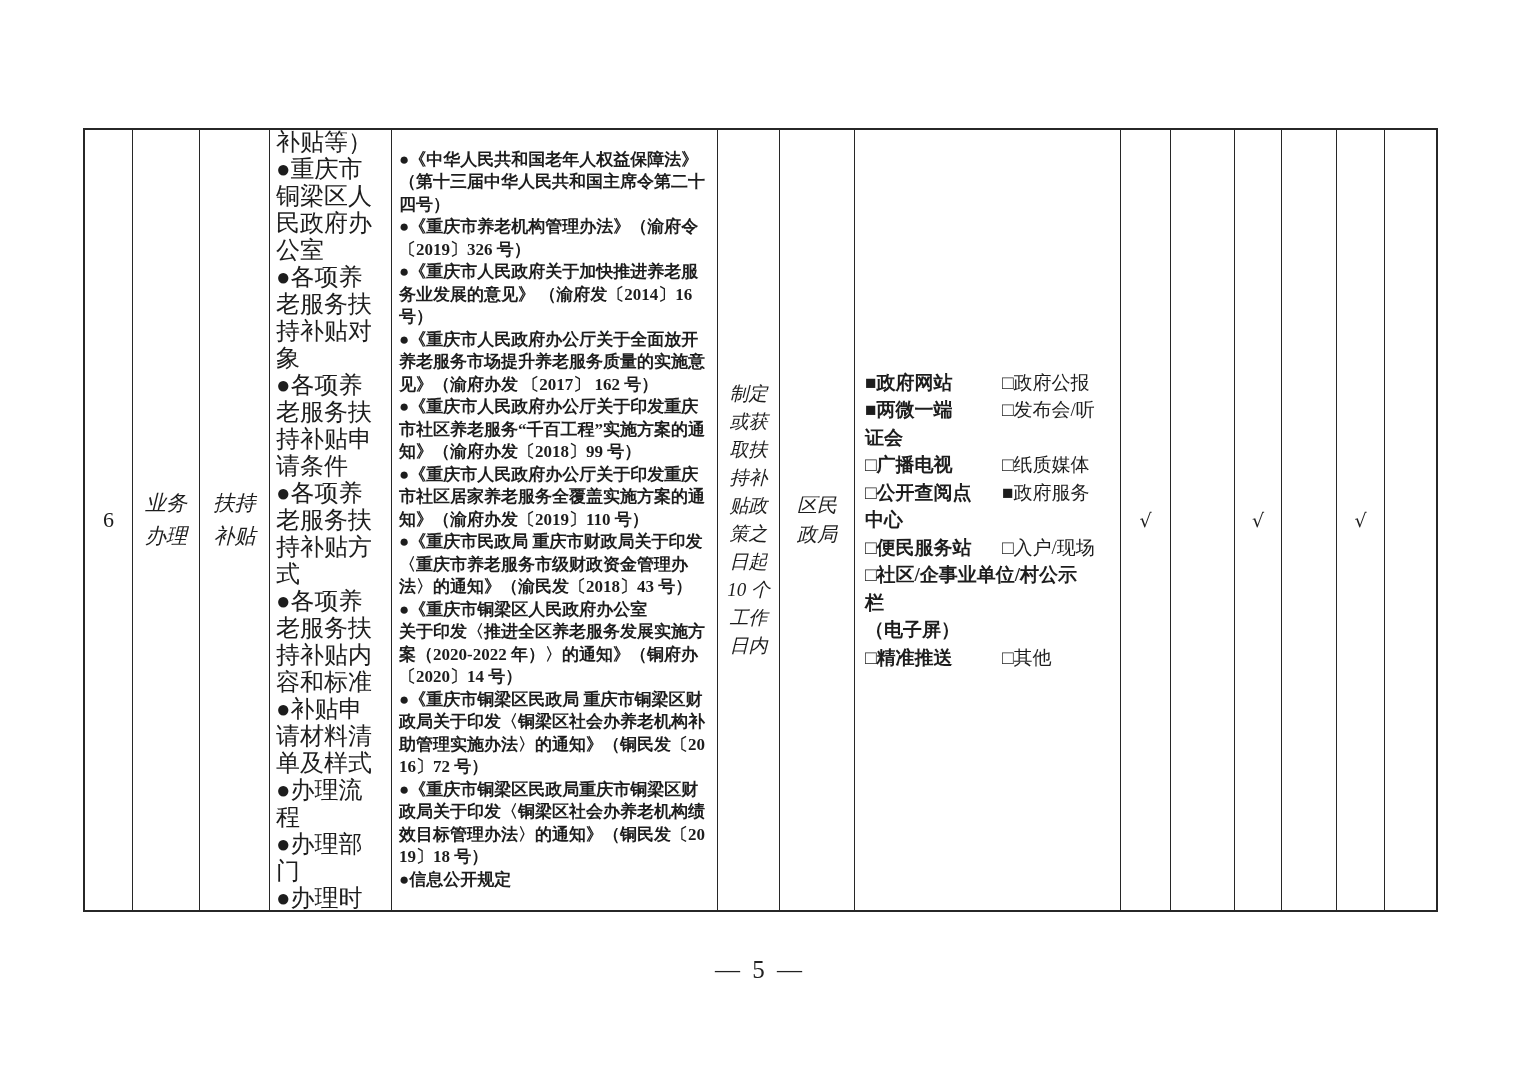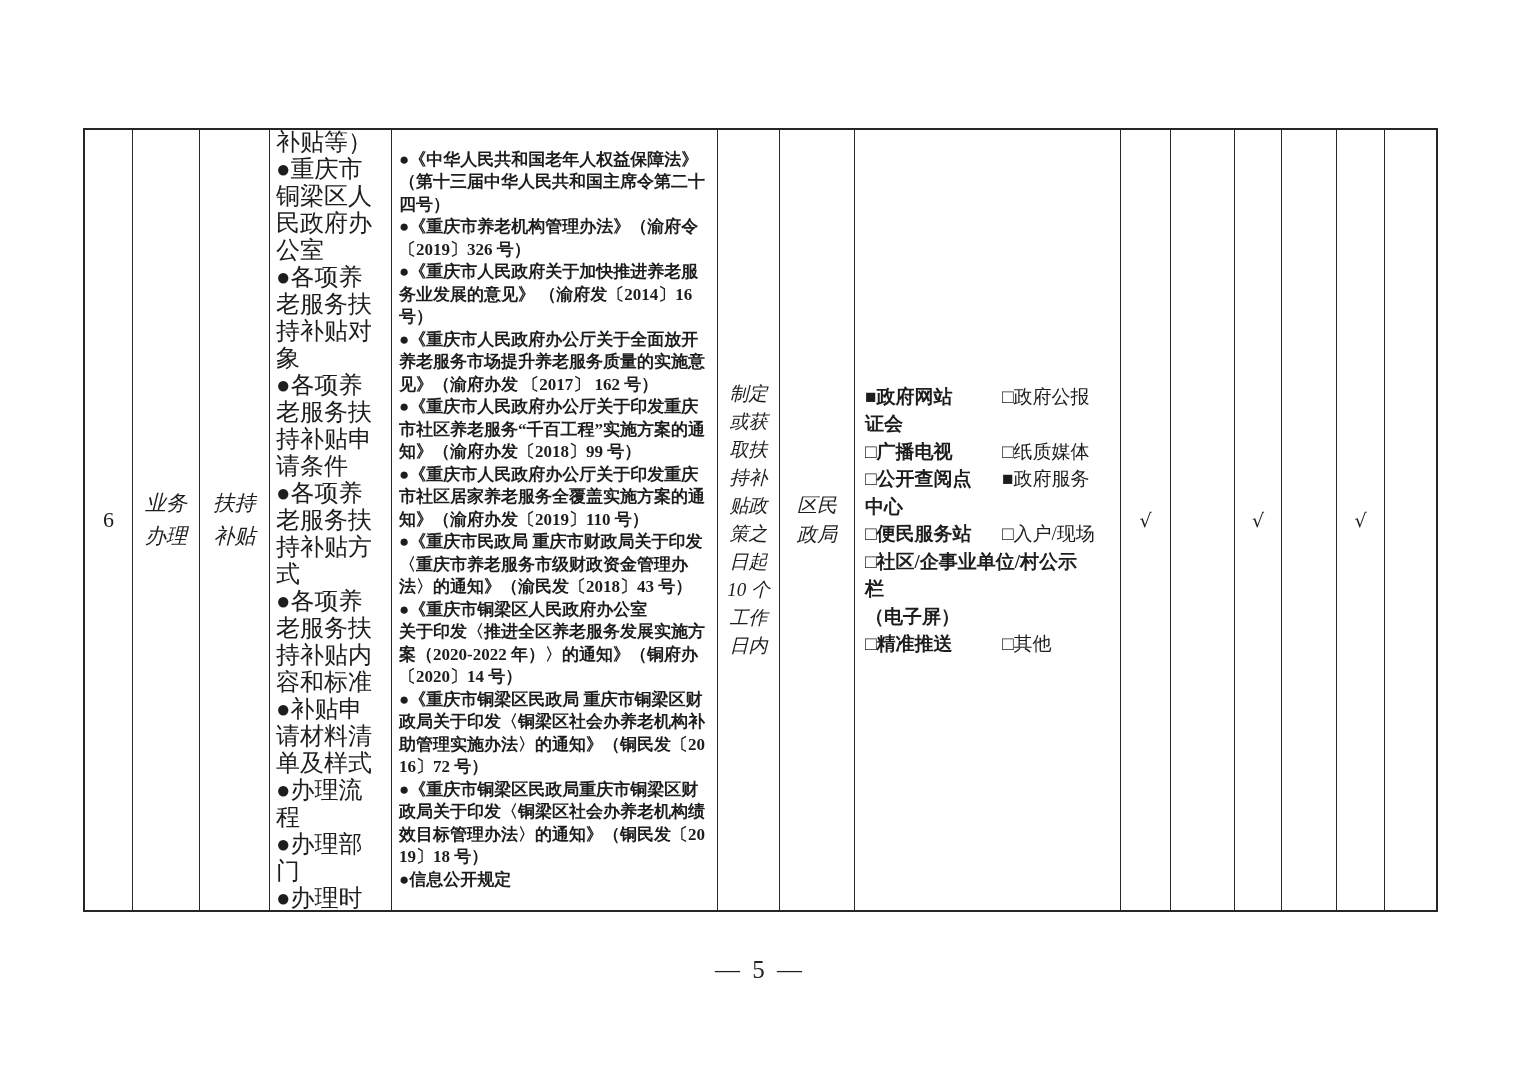--- a/index.html
+++ b/index.html
@@ -151,20 +151,23 @@
     <div class="vwrap">区民政局</div>
   </div>
 
   <div class="cell c8">
     <div class="channels">
 
         <div class="ch-line">
           <span class="ch-l">■政府网站</span><span class="ch-r">□政府公报</span>
         </div>
 
+        <div class="ch-line">
+          <span class="ch-l">■两微一端</span><span class="ch-r">□发布会/听</span>
+        </div>
 
         <div class="ch-line">
           <span class="ch-l">证会</span><span class="ch-r"></span>
         </div>
 
         <div class="ch-line">
           <span class="ch-l">□广播电视</span><span class="ch-r">□纸质媒体</span>
         </div>
 
         <div class="ch-line">

